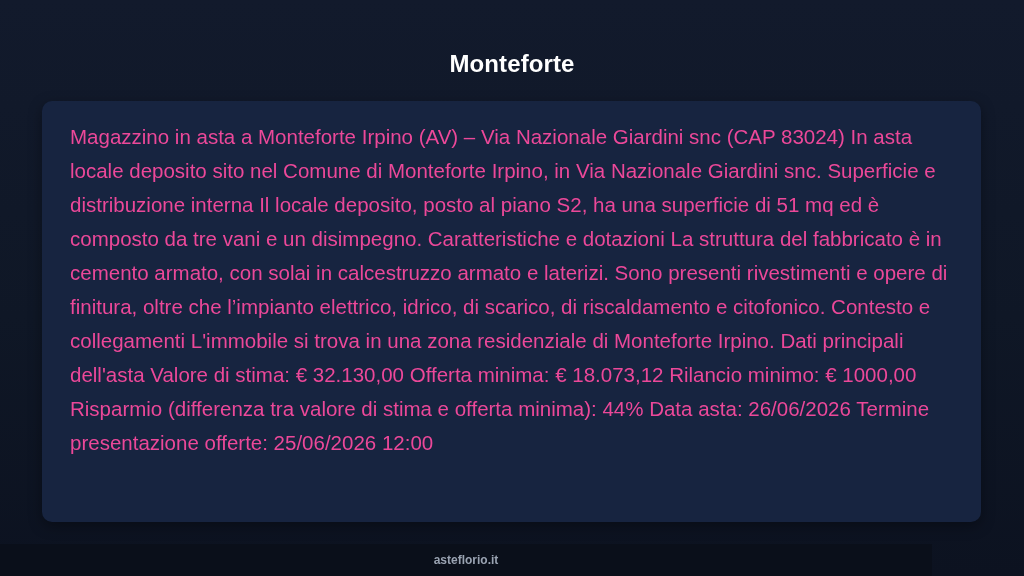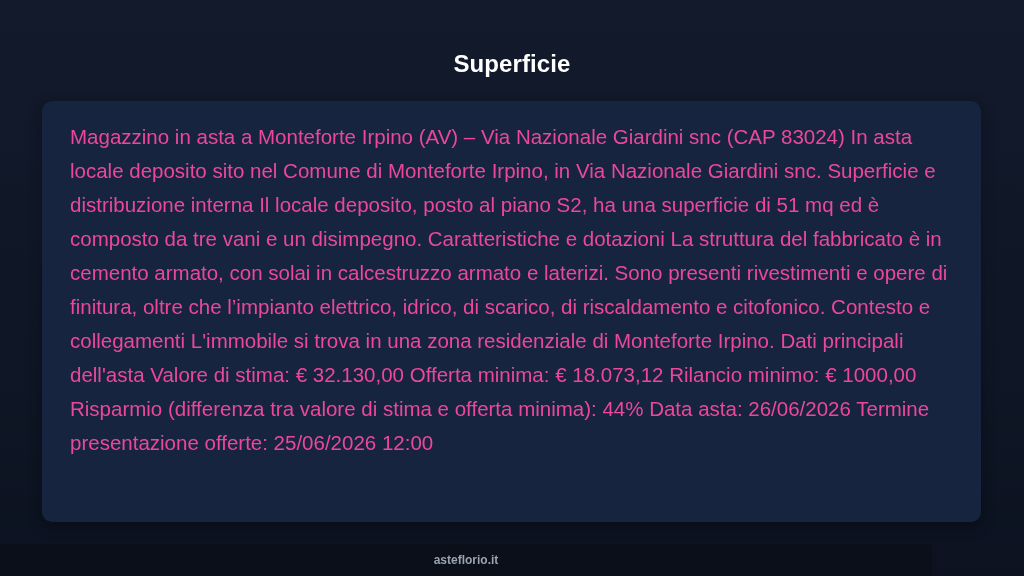--- a/index.html
+++ b/index.html
@@ -58,21 +58,21 @@
     .footer-brand {
       font-family: "Liberation Sans", sans-serif;
       font-weight: 700;
       font-size: 12px;
       color: #9aa3b2;
     }
   </style>
 </head>
 <body>
 
-<h1 class="page-title">Superficie</h1>
+<h1 class="page-title">Monteforte</h1>
 
 <section class="desc-card">
   <p class="desc-text">Magazzino in asta a Monteforte Irpino (AV) – Via Nazionale Giardini snc (CAP 83024) In asta locale deposito sito nel Comune di Monteforte Irpino, in Via Nazionale Giardini snc. Superficie e distribuzione interna Il locale deposito, posto al piano S2, ha una superficie di 51 mq ed è composto da tre vani e un disimpegno. Caratteristiche e dotazioni La struttura del fabbricato è in cemento armato, con solai in calcestruzzo armato e laterizi. Sono presenti rivestimenti e opere di finitura, oltre che l’impianto elettrico, idrico, di scarico, di riscaldamento e citofonico. Contesto e collegamenti L'immobile si trova in una zona residenziale di Monteforte Irpino. Dati principali dell'asta Valore di stima: € 32.130,00 Offerta minima: € 18.073,12 Rilancio minimo: € 1000,00 Risparmio (differenza tra valore di stima e offerta minima): 44% Data asta: 26/06/2026 Termine presentazione offerte: 25/06/2026 12:00</p>
 </section>
 
 <footer class="footer">
   <span class="footer-brand">asteflorio.it</span>
 </footer>
 
 </body></html>

